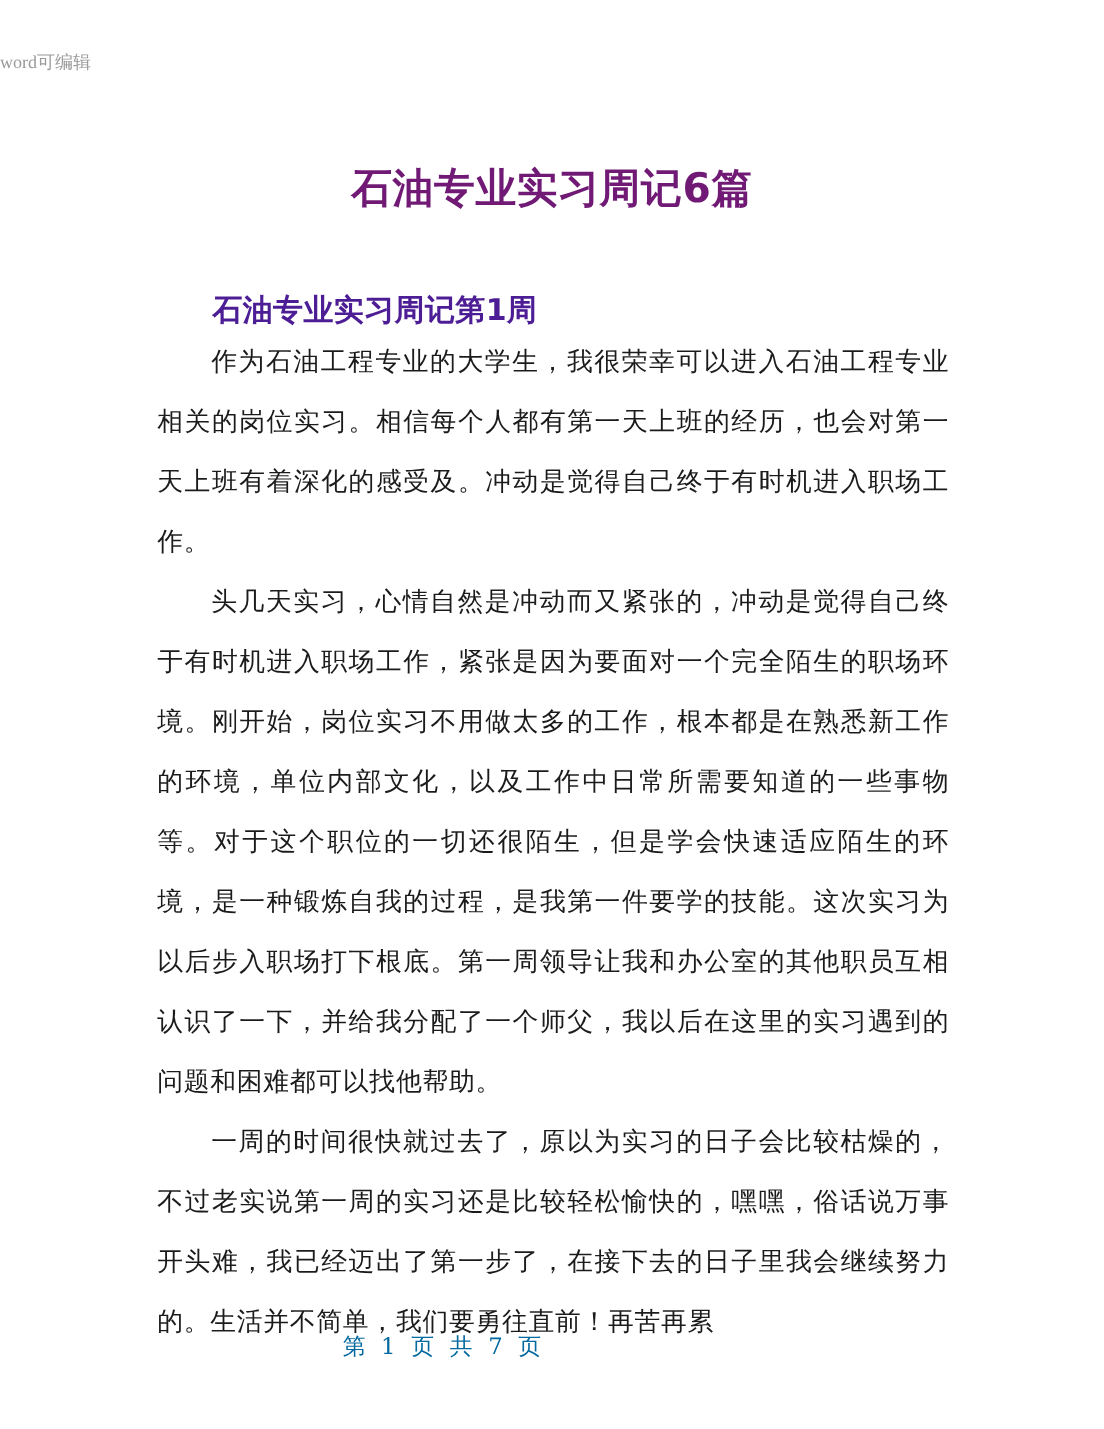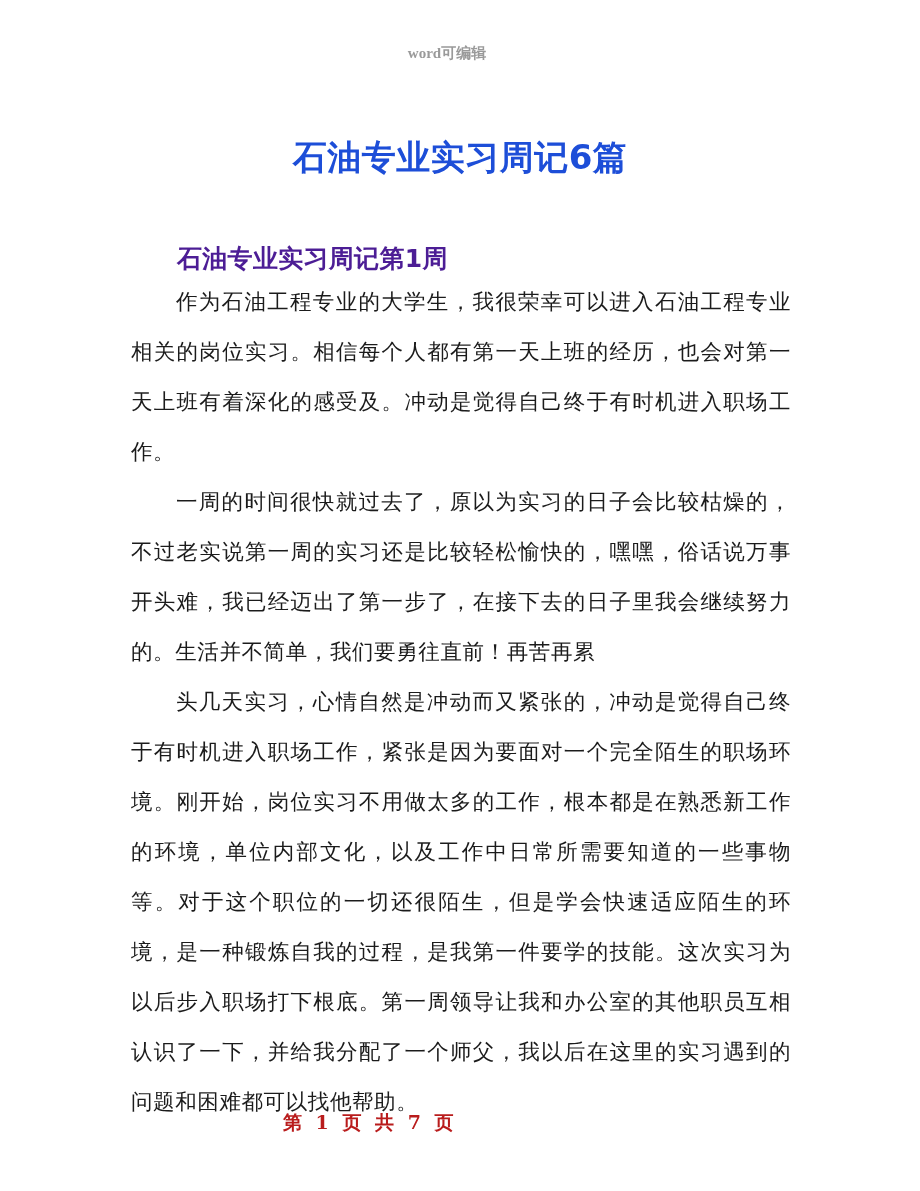--- a/index.html
+++ b/index.html
@@ -21,42 +21,40 @@
     height: 1191px;
     box-sizing: border-box;
   }
 
   
   .doc-header {
     position: absolute;
     top: 44px;
     left: 0;
     width: 894px;
-    text-align: center;
     font-family: "Liberation Serif", "DejaVu Serif", serif;
     font-size: 15px;
     color: #9a9a9a;
     letter-spacing: 0px;
     line-height: 18px;
     white-space: nowrap;
-    font-weight: bold;
   }
 
   
   .doc-title {
     position: absolute;
     top: 112px;
     left: 0;
     width: 920px;
     text-align: center;
     font-family: "DejaVu Sans", "Liberation Sans", sans-serif;
     font-weight: bold;
     font-size: 34px;
     line-height: 44px;
-    color: #1d4ed8;
+    color: #701a75;
     letter-spacing: 0.5px;
     white-space: nowrap;
   }
 
   
   .section-heading {
     position: absolute;
     top: 221px;
     left: 177px;
     font-family: "DejaVu Sans", "Liberation Sans", sans-serif;
@@ -96,38 +94,37 @@
   
   .doc-footer {
     position: absolute;
     top: 1109px;
     left: 0;
     width: 740px;
     text-align: center;
     font-family: "DejaVu Serif", "Liberation Serif", serif;
     font-size: 19px;
     line-height: 26px;
-    color: #b91c1c;
+    color: #0369a1;
     letter-spacing: 3.5px;
     white-space: nowrap;
-    font-weight: bold;
   }
 </style>
 </head>
 <body>
 
 <div class="page">
 
   <div class="doc-header">word可编辑</div>
 
   <h1 class="doc-title">石油专业实习周记6篇</h1>
 
   <h2 class="section-heading">石油专业实习周记第1周</h2>
 
   <div class="body-block">
     <p class="para">作为石油工程专业的大学生，我很荣幸可以进入石油工程专业相关的岗位实习。相信每个人都有第一天上班的经历，也会对第一天上班有着深化的感受及。冲动是觉得自己终于有时机进入职场工作。</p>
+    <p class="para">头几天实习，心情自然是冲动而又紧张的，冲动是觉得自己终于有时机进入职场工作，紧张是因为要面对一个完全陌生的职场环境。刚开始，岗位实习不用做太多的工作，根本都是在熟悉新工作的环境，单位内部文化，以及工作中日常所需要知道的一些事物等。对于这个职位的一切还很陌生，但是学会快速适应陌生的环境，是一种锻炼自我的过程，是我第一件要学的技能。这次实习为以后步入职场打下根底。第一周领导让我和办公室的其他职员互相认识了一下，并给我分配了一个师父，我以后在这里的实习遇到的问题和困难都可以找他帮助。</p>
     <p class="para">一周的时间很快就过去了，原以为实习的日子会比较枯燥的，不过老实说第一周的实习还是比较轻松愉快的，嘿嘿，俗话说万事开头难，我已经迈出了第一步了，在接下去的日子里我会继续努力的。生活并不简单，我们要勇往直前！再苦再累</p>
-    <p class="para">头几天实习，心情自然是冲动而又紧张的，冲动是觉得自己终于有时机进入职场工作，紧张是因为要面对一个完全陌生的职场环境。刚开始，岗位实习不用做太多的工作，根本都是在熟悉新工作的环境，单位内部文化，以及工作中日常所需要知道的一些事物等。对于这个职位的一切还很陌生，但是学会快速适应陌生的环境，是一种锻炼自我的过程，是我第一件要学的技能。这次实习为以后步入职场打下根底。第一周领导让我和办公室的其他职员互相认识了一下，并给我分配了一个师父，我以后在这里的实习遇到的问题和困难都可以找他帮助。</p>
   </div>
 
   <div class="doc-footer">第 1 页 共 7 页</div>
 
 </div>
 
 </body></html>

